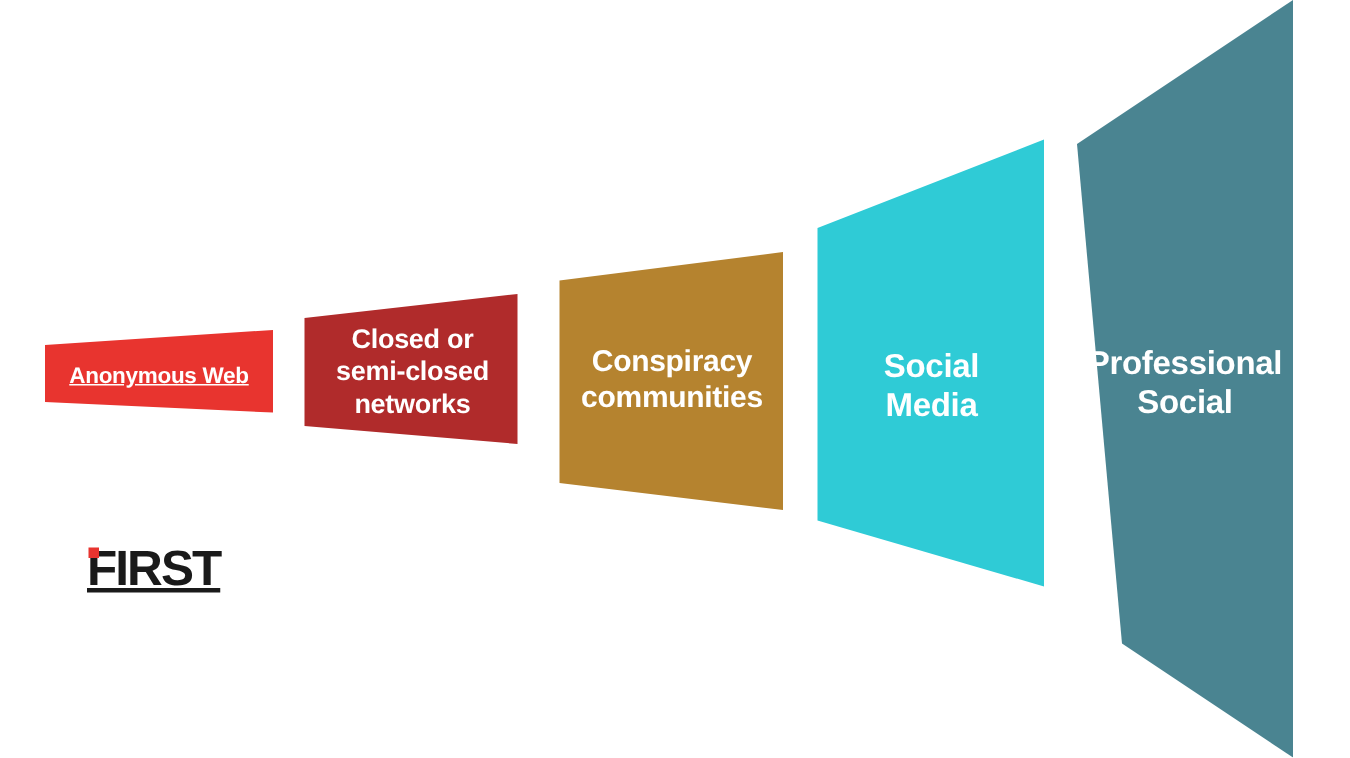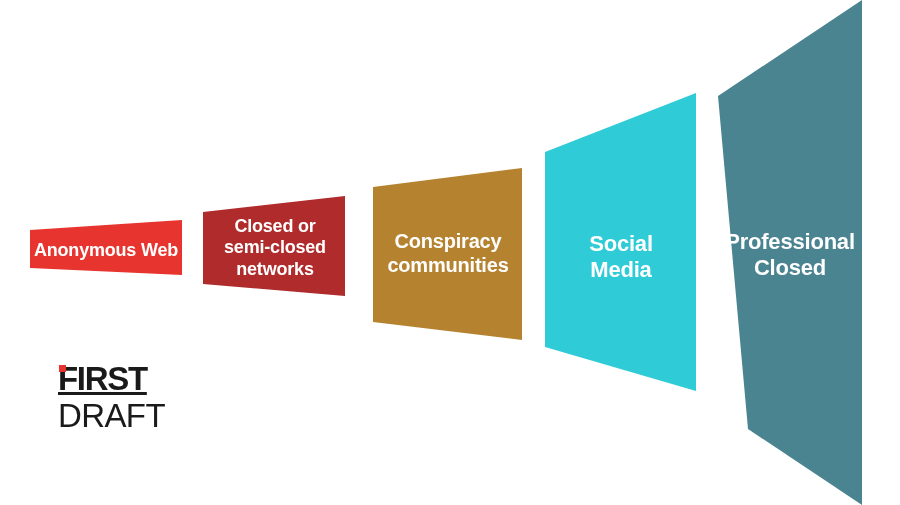--- a/index.html
+++ b/index.html
@@ -37,21 +37,22 @@
     letter-spacing: -0.2px;
     white-space: pre-line;
     pointer-events: none;
     display: flex;
     align-items: center;
     justify-content: center;
   }
   
   #label-0 {
     left: 30px;  top: 228px; width: 152px; height: 45px;
-    font-size: 18px;
+    font-size: 15px;
+    text-decoration: underline;
   }
   #label-1 {
     left: 205px; top: 202px; width: 140px; height: 92px;
     font-size: 18px;
   }
   #label-2 {
     left: 374px; top: 170px; width: 148px; height: 168px;
     font-size: 20px;
   }
   #label-3 {
@@ -126,23 +127,22 @@
 communities</div>
 
   <div class="stage-label" id="label-1">Closed or
 semi-closed
 networks</div>
 
   <div class="stage-label" id="label-3">Social
 Media</div>
 
   <div class="stage-label" id="label-4">Professional
-Closed</div>
+Social</div>
 
   <div id="logo">
     <div id="logo-first-wrap">
       <span id="logo-dot" style="background: rgb(232, 52, 47);"></span>
       <span id="logo-first" style="color: rgb(26, 26, 26);">FIRST</span>
     </div>
-    <span id="logo-draft" style="color: rgb(26, 26, 26);">DRAFT</span>
   </div>
 
 </div>
 
 </body></html>

